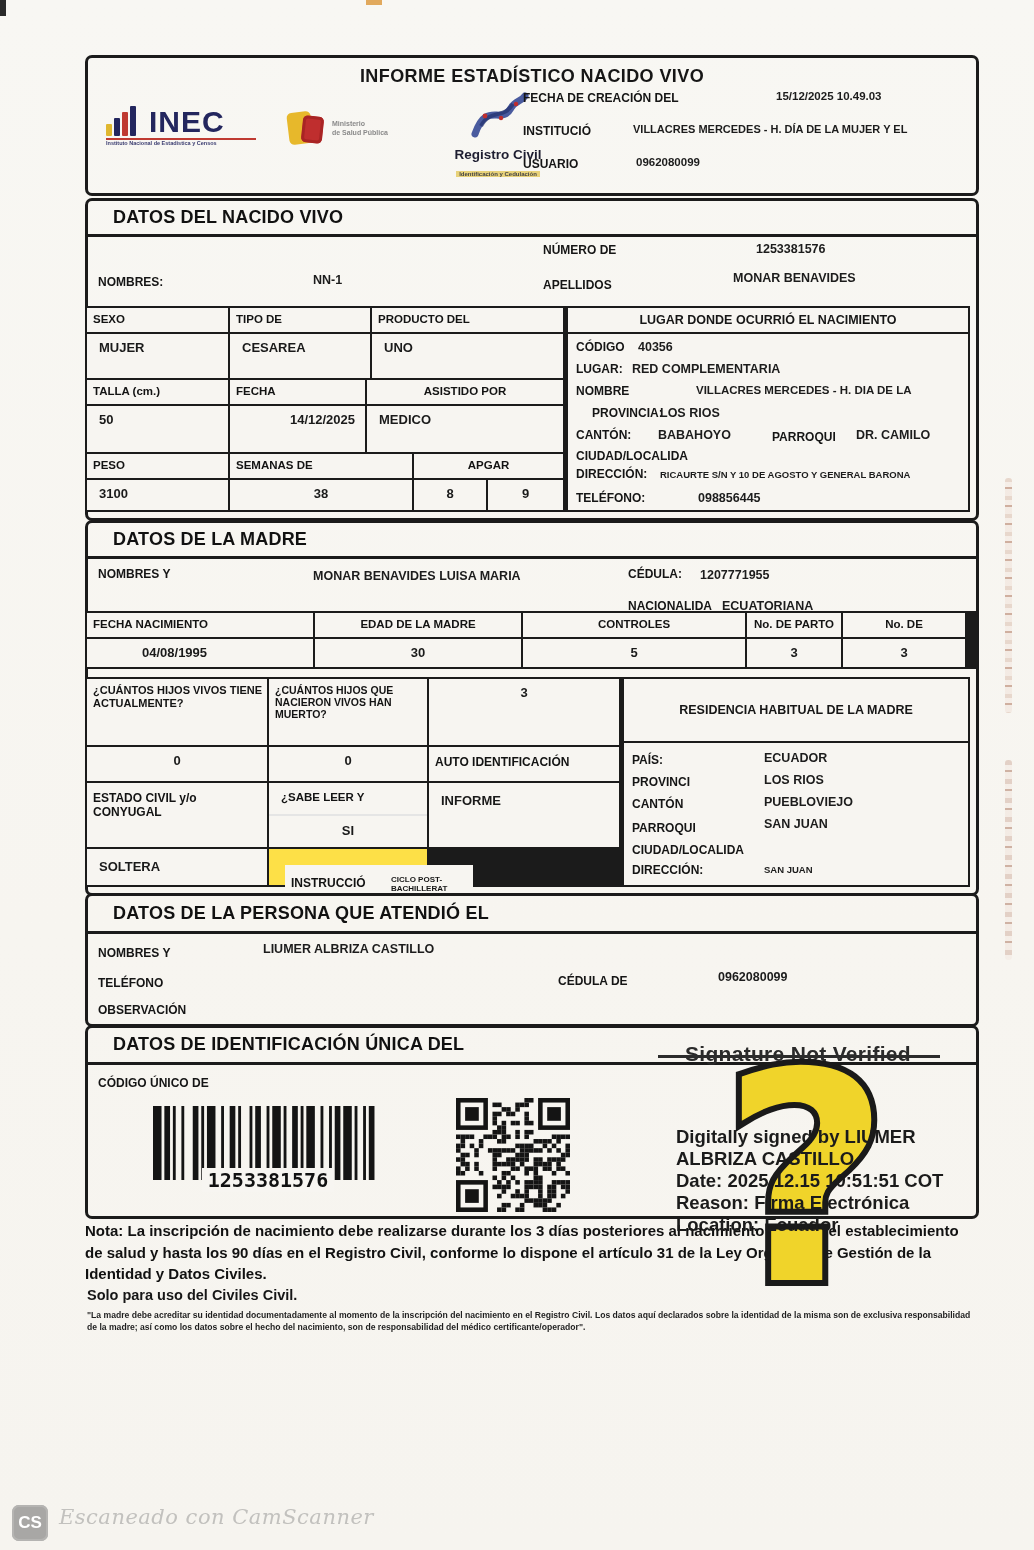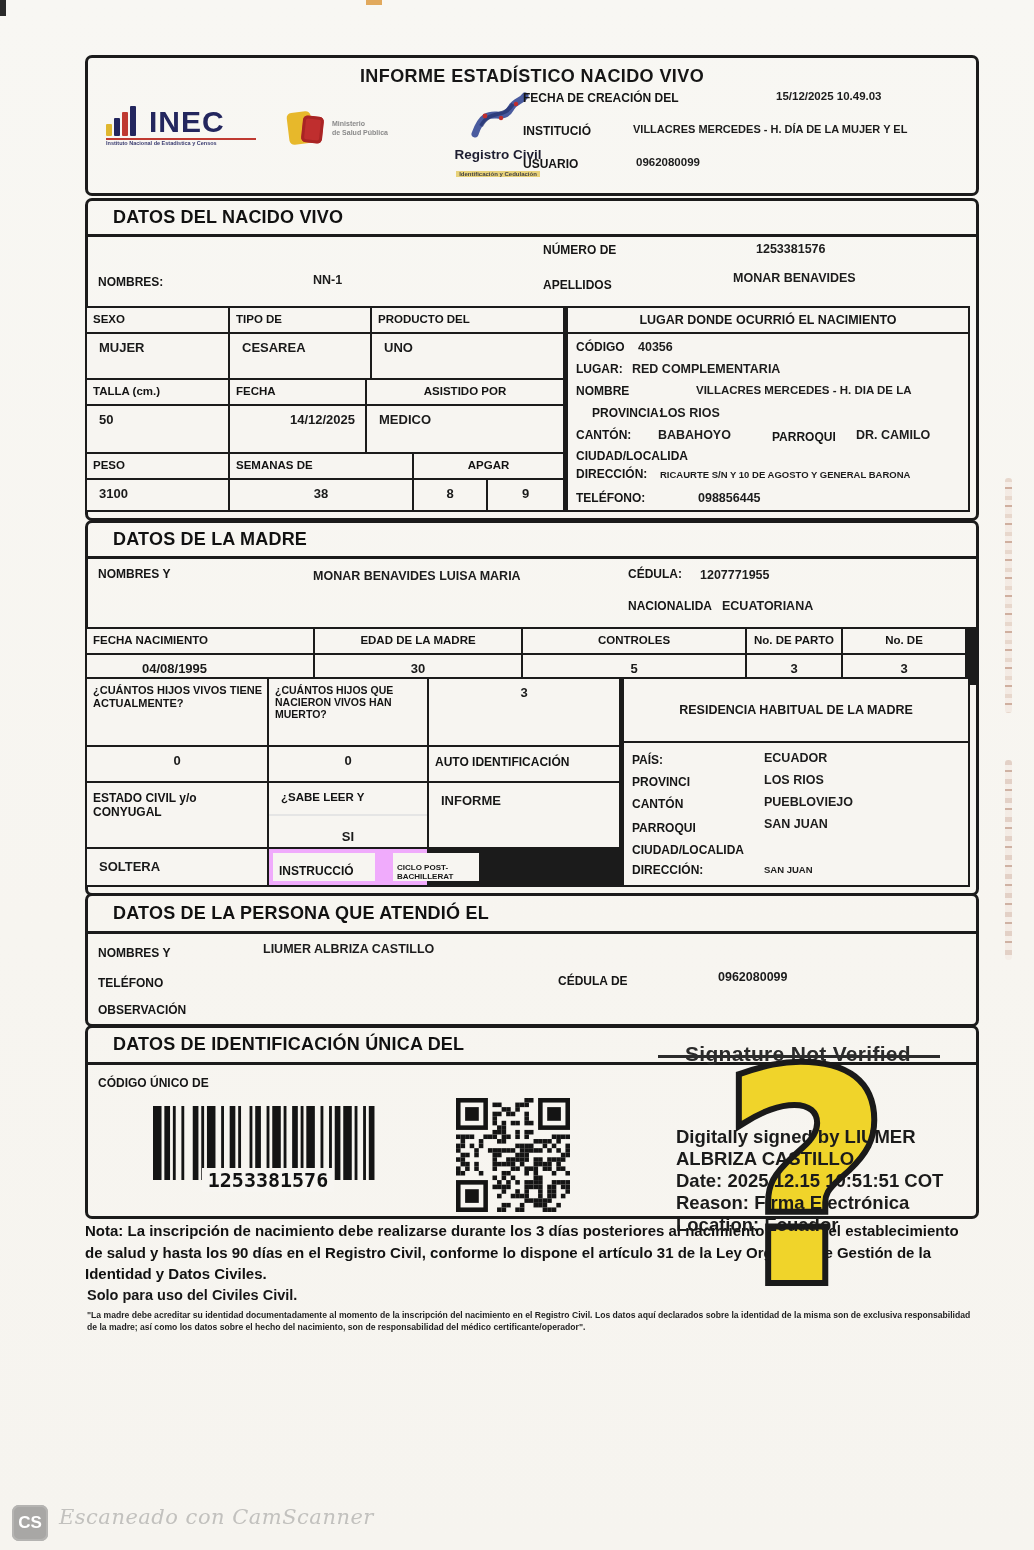--- a/index.html
+++ b/index.html
@@ -151,21 +151,21 @@
   <div class="box" style="left:85px;top:520px;width:888px;height:370px;">
     <div class="sec-title">DATOS DE LA MADRE</div>
 
     <span class="lbl" style="left:10px;top:44px;">NOMBRES Y</span>
     <span class="val" style="left:225px;top:46px;">MONAR BENAVIDES LUISA MARIA</span>
     <span class="lbl" style="left:540px;top:44px;">CÉDULA:</span>
     <span class="val" style="left:612px;top:45px;">1207771955</span>
     <span class="lbl" style="left:540px;top:76px;">NACIONALIDA</span>
     <span class="val" style="left:634px;top:76px;">ECUATORIANA</span>
 
-    <div class="tblgrid" style="left:-3px;top:104px;width:888px;grid-template-columns:226px 206px 222px 94px 122px;grid-template-rows:24px 28px;">
+    <div class="tblgrid" style="left:-3px;top:88px;width:888px;grid-template-columns:226px 206px 222px 94px 122px;grid-template-rows:24px 28px;">
       <div class="th">FECHA NACIMIENTO</div>
       <div class="th c">EDAD DE LA MADRE</div>
       <div class="th c">CONTROLES</div>
       <div class="th c">No. DE PARTO</div>
       <div class="th c">No. DE</div>
       <div class="td c" style="text-align:left;padding-left:55px;">04/08/1995</div>
       <div class="td c">30</div>
       <div class="td c">5</div>
       <div class="td c">3</div>
       <div class="td c">3</div>
@@ -174,25 +174,25 @@
     <div class="tblgrid" style="left:-3px;top:154px;width:540px;grid-template-columns:180px 158px 190px;grid-template-rows:66px 34px 64px 36px;">
       <div class="th" style="font-size:11px;line-height:13px;">¿CUÁNTOS HIJOS VIVOS TIENE ACTUALMENTE?</div>
       <div class="th" style="font-size:10.5px;line-height:12px;">¿CUÁNTOS HIJOS QUE NACIERON VIVOS HAN MUERTO?</div>
       <div class="td c">3</div>
       <div class="td c">0</div>
       <div class="td c">0</div>
       <div class="th" style="font-size:12px;padding-top:8px;">AUTO IDENTIFICACIÓN</div>
       <div class="th" style="font-size:12px;line-height:14px;padding-top:8px;">ESTADO CIVIL y/o CONYUGAL</div>
       <div style="padding:0;display:grid;grid-template-rows:31px 31px;gap:2px;background:#e5e5e5;">
         <div class="th" style="background:#f7f5f1;padding-top:8px;padding-left:12px;">¿SABE LEER Y</div>
-        <div class="td c" style="background:#f7f5f1;padding-top:13px;">SI</div>
+        <div class="td c" style="background:#f7f5f1;padding-top:7px;">SI</div>
       </div>
       <div class="td" style="padding-top:10px;">INFORME</div>
       <div class="td" style="padding-top:10px;">SOLTERA</div>
-      <div style="padding:4px;display:grid;grid-template-columns:102px 86px;gap:18px;background:#f0abfc;">
+      <div style="padding:16px;display:grid;grid-template-columns:102px 86px;gap:0;background:#fde047;">
         <div class="th" style="background:#f7f5f1;font-size:12px;padding-top:11px;">INSTRUCCIÓ</div>
         <div class="tiny" style="background:#f7f5f1;padding:10px 2px 0 4px;">CICLO POST-BACHILLERAT</div>
       </div>
     </div>
 
     <div class="rcell" style="left:534px;top:154px;width:344px;height:206px;">
       <div style="height:62px;border-bottom:2px solid #1b1b1b;display:flex;align-items:center;justify-content:center;font-weight:700;font-size:12.5px;text-align:center;padding:0 30px;">RESIDENCIA HABITUAL DE LA MADRE</div>
       <span class="lbl" style="left:8px;top:74px;">PAÍS:</span>
       <span class="val" style="left:140px;top:72px;">ECUADOR</span>
       <span class="lbl" style="left:8px;top:96px;">PROVINCI</span>

